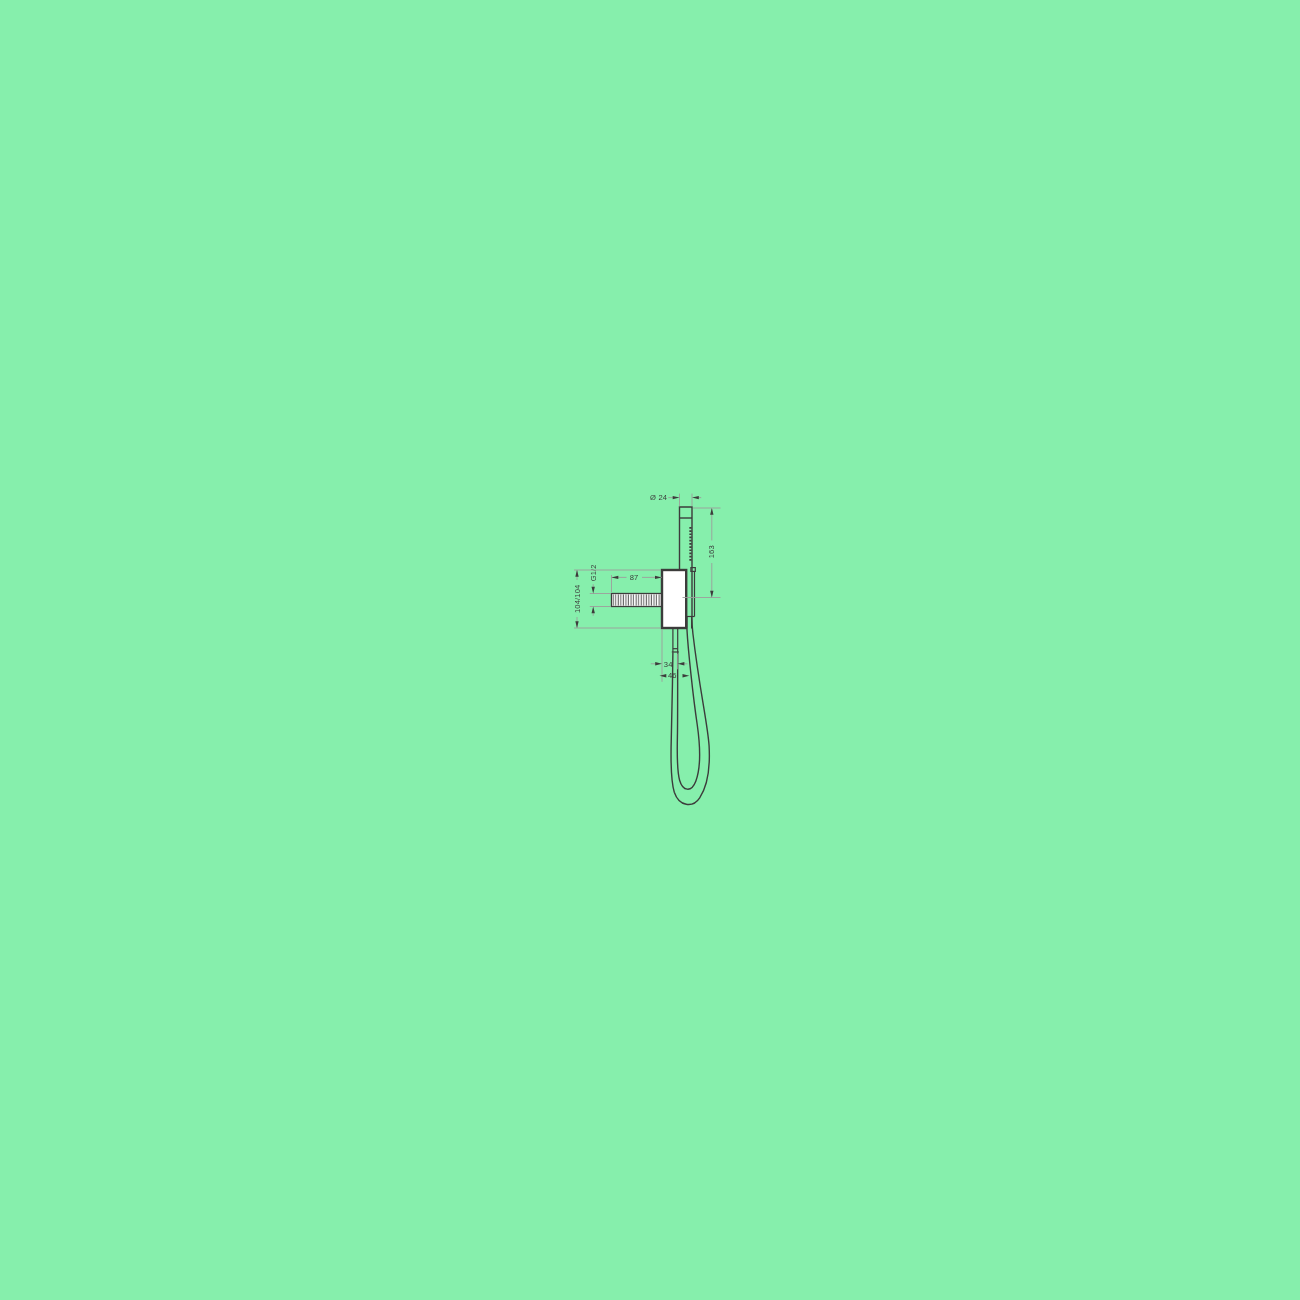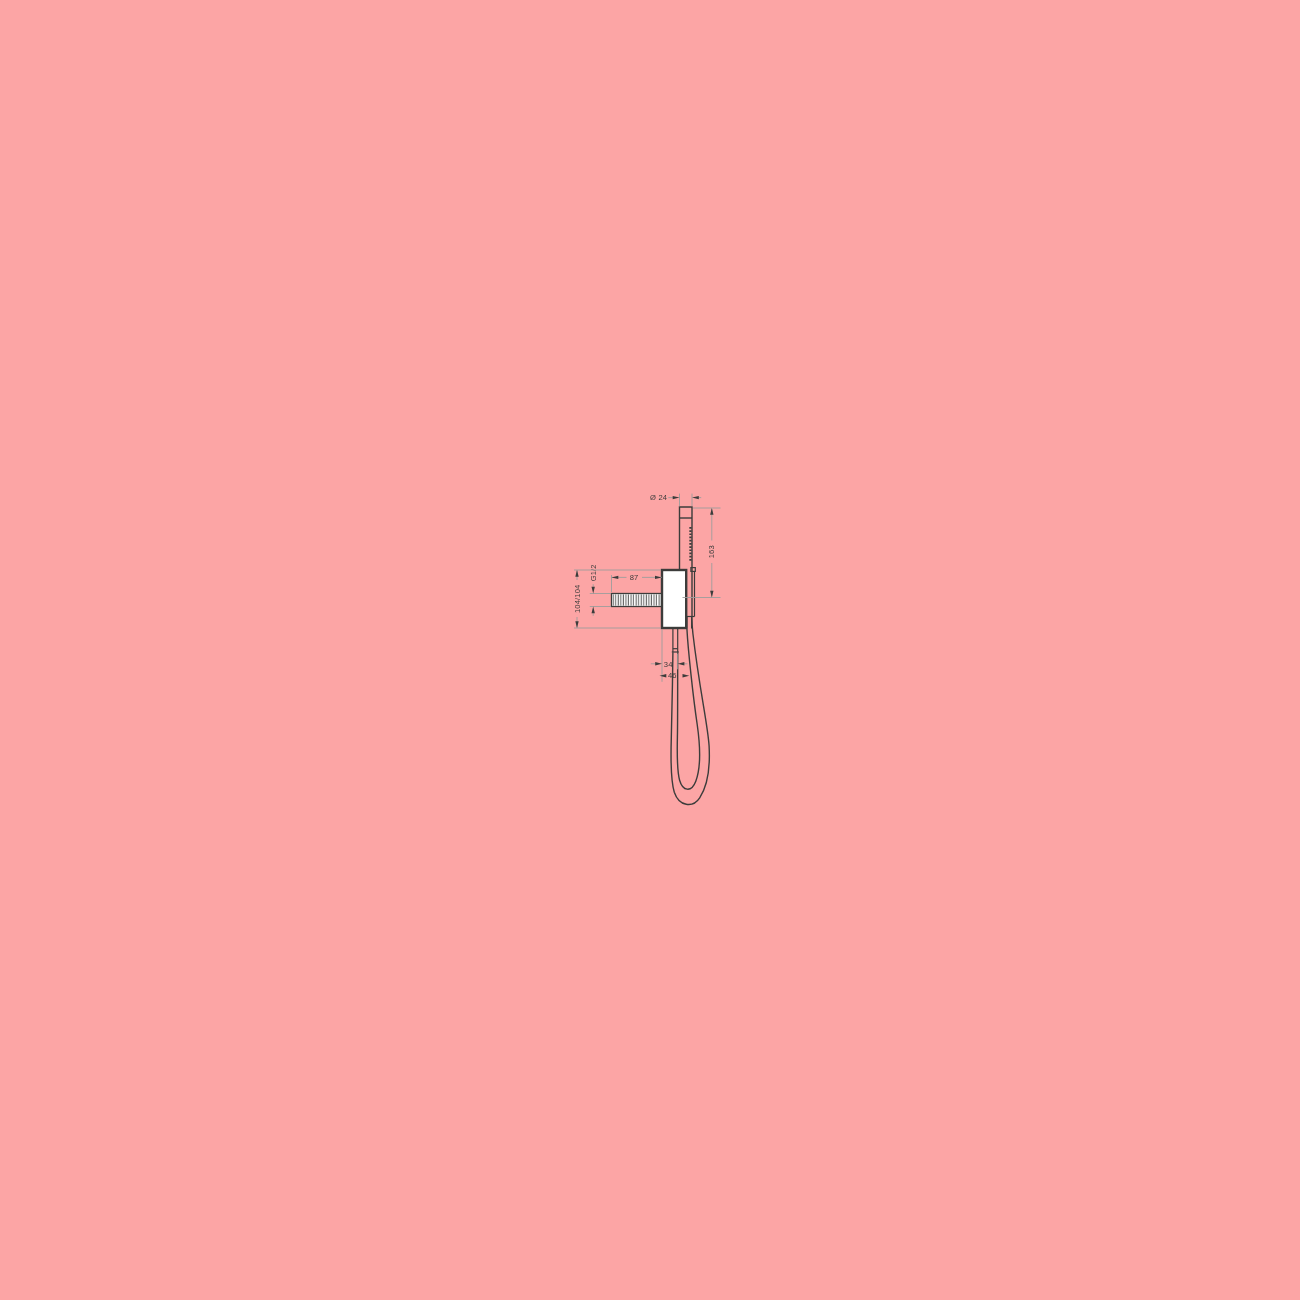--- a/index.html
+++ b/index.html
@@ -7,21 +7,21 @@
     padding: 0;
     background: #ffffff;
     width: 1300px;
     height: 1300px;
     font-family: "Liberation Sans", sans-serif;
   }
   .canvas {
     position: relative;
     width: 1300px;
     height: 1300px;
-    background: #fca5a5;
+    background: #86efac;
     overflow: hidden;
   }
   svg { display: block; }
   text {
     font-family: "Liberation Sans", sans-serif;
     font-size: 7.6px;
     fill: #3c3c3b;
     letter-spacing: 0.15px;
   }
   .part  { stroke: #3c3c3b; fill: none; stroke-width: 1.4; stroke-linecap: butt; }

